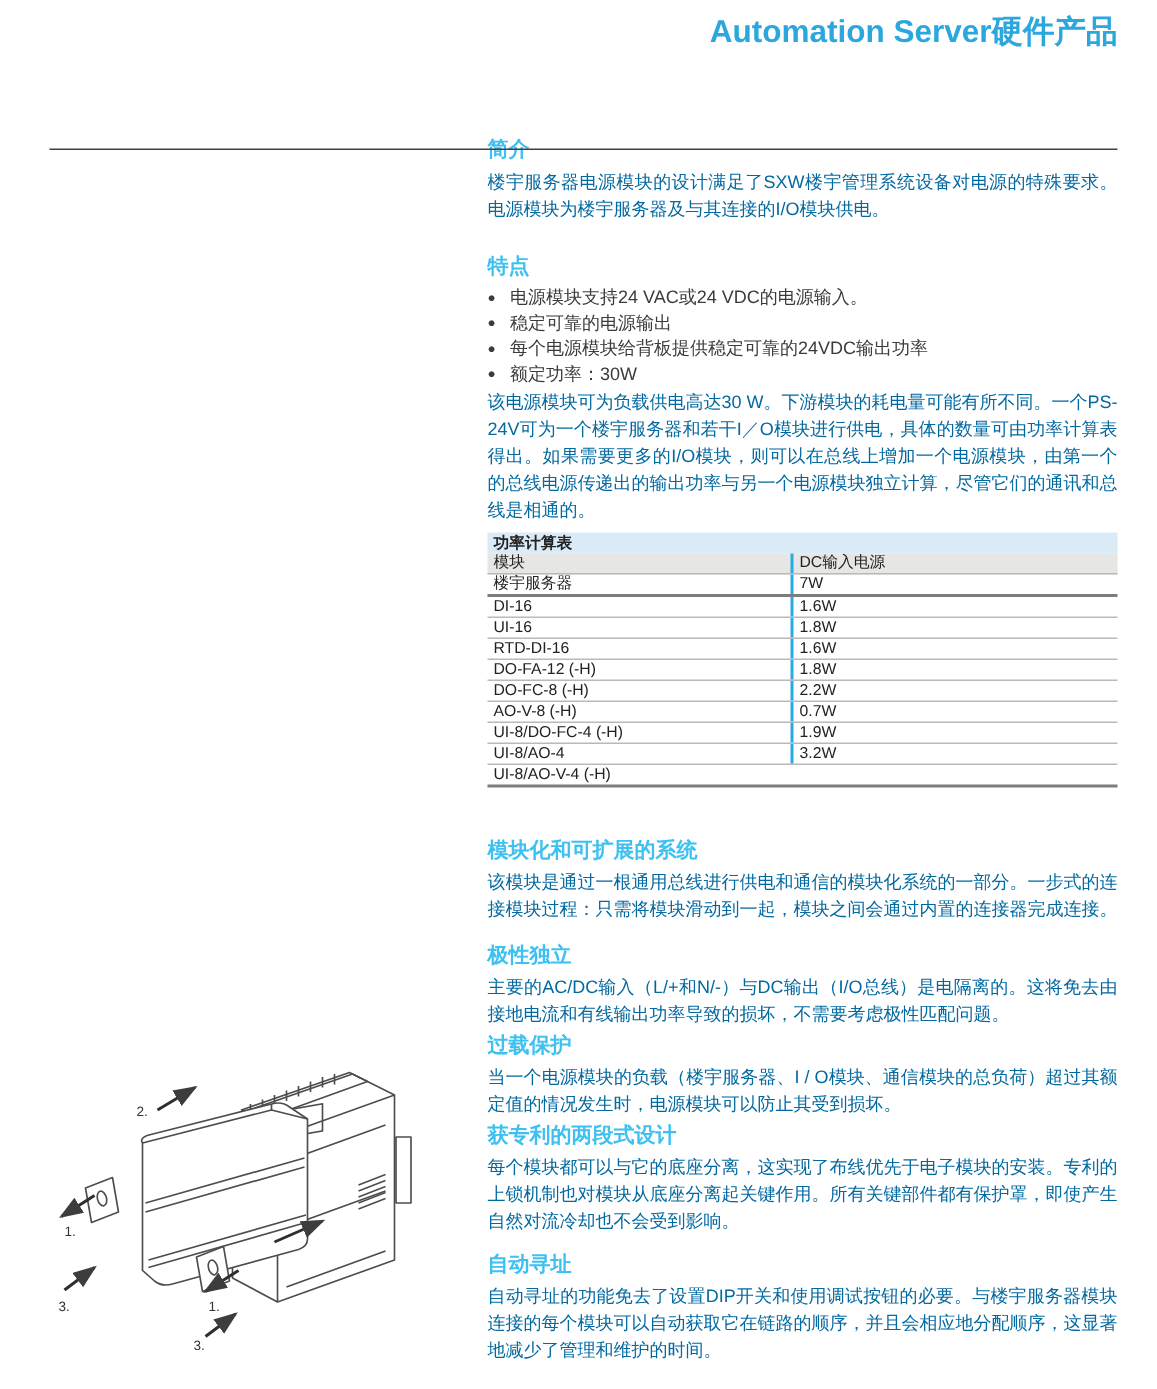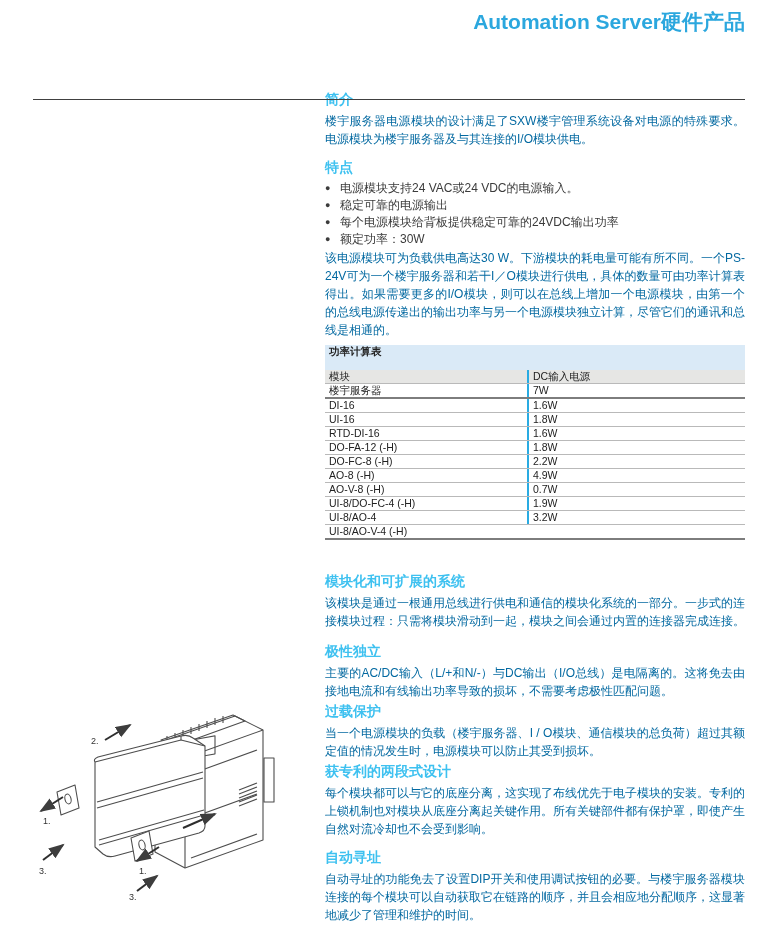--- a/index.html
+++ b/index.html
@@ -13,33 +13,33 @@
   #page{
     position:relative;width:771px;height:926px;background:#ffffff;overflow:hidden;
     font-family:"Liberation Sans","DejaVu Sans",sans-serif;color:#3b3b3b;
   }
   .main-col{position:absolute;left:325px;top:8px;width:420px;}
   h1.doc-title{margin:0;font-size:21px;line-height:27px;font-weight:bold;color:var(--title_blue);text-align:right;}
   h2.doc-subtitle{margin:5px 0 0;font-size:15px;line-height:19px;font-weight:bold;color:#1a1a1a;}
   .rule{position:absolute;left:33px;top:99px;width:712px;height:0;border-top:1px solid #404040;}
   .sec-h{margin:0;font-size:14px;line-height:19px;font-weight:bold;color:var(--heading_cyan);}
   .mt-intro{margin-top:55px;}
-  .mt-feat{margin-top:10px;}
+  .mt-feat{margin-top:20px;}
   .mt-16{margin-top:32px;}
   .mt-12{margin-top:12px;}
   .mt-14{margin-top:2px;}
   .mt-10{margin-top:10px;}
   p.body-p{margin:3px 0 0;font-size:12px;line-height:18px;text-align:justify;color:#0369a1;}
   p.tight{margin-top:1px;}
   ul.bullets{margin:3px 0 0;padding:0;list-style:none;}
   ul.bullets li{position:relative;font-size:12px;line-height:17px;padding-left:15px;color:#3b3b3b;}
   ul.bullets li::before{content:"\25CF";position:absolute;left:0;top:0;font-size:9px;color:#3b3b3b;}
   
   .ptable{margin-top:6px;width:420px;border-bottom:2px solid #7d7d7d;font-size:10.5px;color:#222;}
-  .pt-title{background:var(--table_title_bg);height:25px;line-height:14px;padding-left:4px;font-weight:bold;font-family:Liberation Mono, monospace;}
+  .pt-title{background:var(--table_title_bg);height:14px;line-height:14px;padding-left:4px;font-weight:bold;}
   .pt-row{display:flex;height:13px;line-height:13px;border-bottom:1px solid #b9b9b9;}
   .pt-row.pt-head{background:var(--table_header_bg);border-bottom:1px solid #b9b9b9;}
   .pt-row.pt-strong{border-bottom:2px solid #7d7d7d;}
   .pt-row:last-child{border-bottom:none;flex-direction:column;}
   .pt-c1{width:198px;padding-left:4px;overflow:hidden;white-space:nowrap;}
   .pt-c2{flex:1;border-left:2px solid var(--table_divider);padding-left:4px;overflow:hidden;white-space:nowrap;}
   
   .figure{position:absolute;left:33px;top:698px;width:256px;height:202px;}
   .fig-caption{position:absolute;left:42px;top:949px;font-size:16px;color:#333;}
   svg text{font-family:"Liberation Sans","DejaVu Sans",sans-serif;font-size:9px;fill:#333;}
@@ -88,24 +88,20 @@
       </div>
       <div class="pt-row">
         <div class="pt-c1">DO-FA-12 (-H)</div>
         <div class="pt-c2">1.8W</div>
       </div>
       <div class="pt-row">
         <div class="pt-c1">DO-FC-8 (-H)</div>
         <div class="pt-c2">2.2W</div>
       </div>
       <div class="pt-row">
-        <div class="pt-c1">AO-8 (-H)</div>
-        <div class="pt-c2">4.9W</div>
-      </div>
-      <div class="pt-row">
         <div class="pt-c1">AO-V-8 (-H)</div>
         <div class="pt-c2">0.7W</div>
       </div>
       <div class="pt-row">
         <div class="pt-c1">UI-8/DO-FC-4 (-H)</div>
         <div class="pt-c2">1.9W</div>
       </div>
       <div class="pt-row">
         <div class="pt-c1">UI-8/AO-4</div>
         <div class="pt-c2">3.2W</div>

